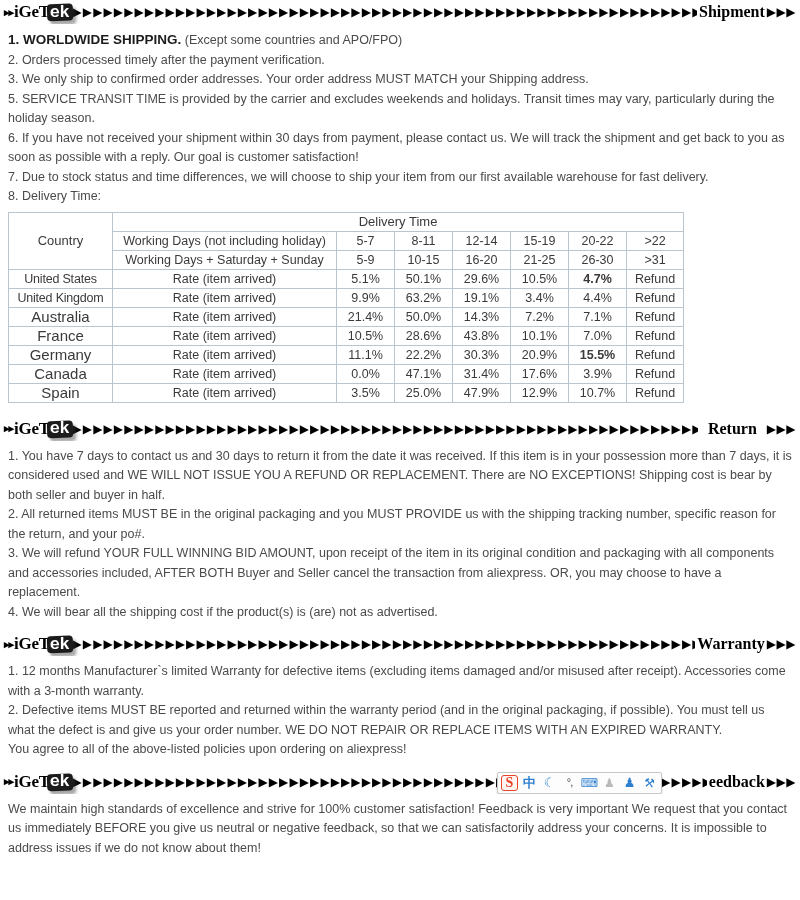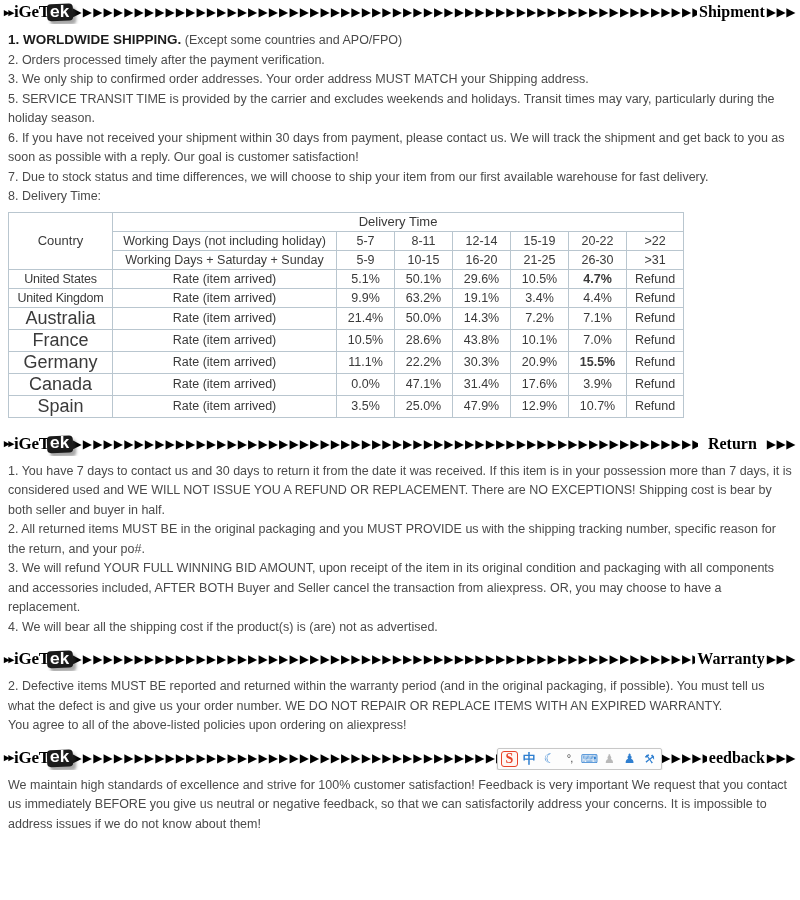--- a/index.html
+++ b/index.html
@@ -120,21 +120,21 @@
     padding: 0 2px;
     text-align: center;
     white-space: nowrap;
     overflow: hidden;
   }
   table.delivery td.country-head {
     font-size: 13px;
     color: #3a3a3a;
   }
   table.delivery td.country-cell {
-    font-size: 18px;
+    font-size: 15px;
     text-align: center;
   }
   table.delivery td.country-cell.wide-name {
     font-size: 12.5px;
     letter-spacing: -0.2px;
     margin-top: 36px;
   }
   table.delivery td.dt-title { font-size: 13px; }
   table.delivery td.rate-label { font-size: 12.5px; }
   .col-country { width: 104px; }
@@ -350,20 +350,21 @@
     <span class="pre-arrows">▸▸</span>
       <span>iGeT</span>
       <span class="logo-mark"><span class="badge"></span><span class="badge-text">ek</span></span>
   </span>
   <span class="arrows">▶▶▶▶▶▶▶▶▶▶▶▶▶▶▶▶▶▶▶▶▶▶▶▶▶▶▶▶▶▶▶▶▶▶▶▶▶▶▶▶▶▶▶▶▶▶▶▶▶▶▶▶▶▶▶▶▶▶▶▶▶▶▶▶▶▶▶▶▶▶▶▶▶▶▶▶▶▶▶▶▶▶▶▶▶▶▶▶▶▶</span>
   <span class="sect-title">Warranty</span>
   <span class="post-arrows">▶▶▶</span>
 </div>
 
 <div class="body-block">
+  <p>1. 12 months Manufacturer`s limited Warranty for defective items (excluding items damaged and/or misused after receipt). Accessories come with a 3-month warranty.</p>
   <p>2. Defective items MUST BE reported and returned within the warranty period (and in the original packaging, if possible). You must tell us what the defect is and give us your order number. WE DO NOT REPAIR OR REPLACE ITEMS WITH AN EXPIRED WARRANTY.</p>
   <p>You agree to all of the above-listed policies upon ordering on aliexpress!</p>
 </div>
 
 <div class="spacer-sm"></div>
 
 <div class="banner" style="position:relative;">
   <span class="logo">
     <span class="pre-arrows">▸▸</span>
       <span>iGeT</span>

